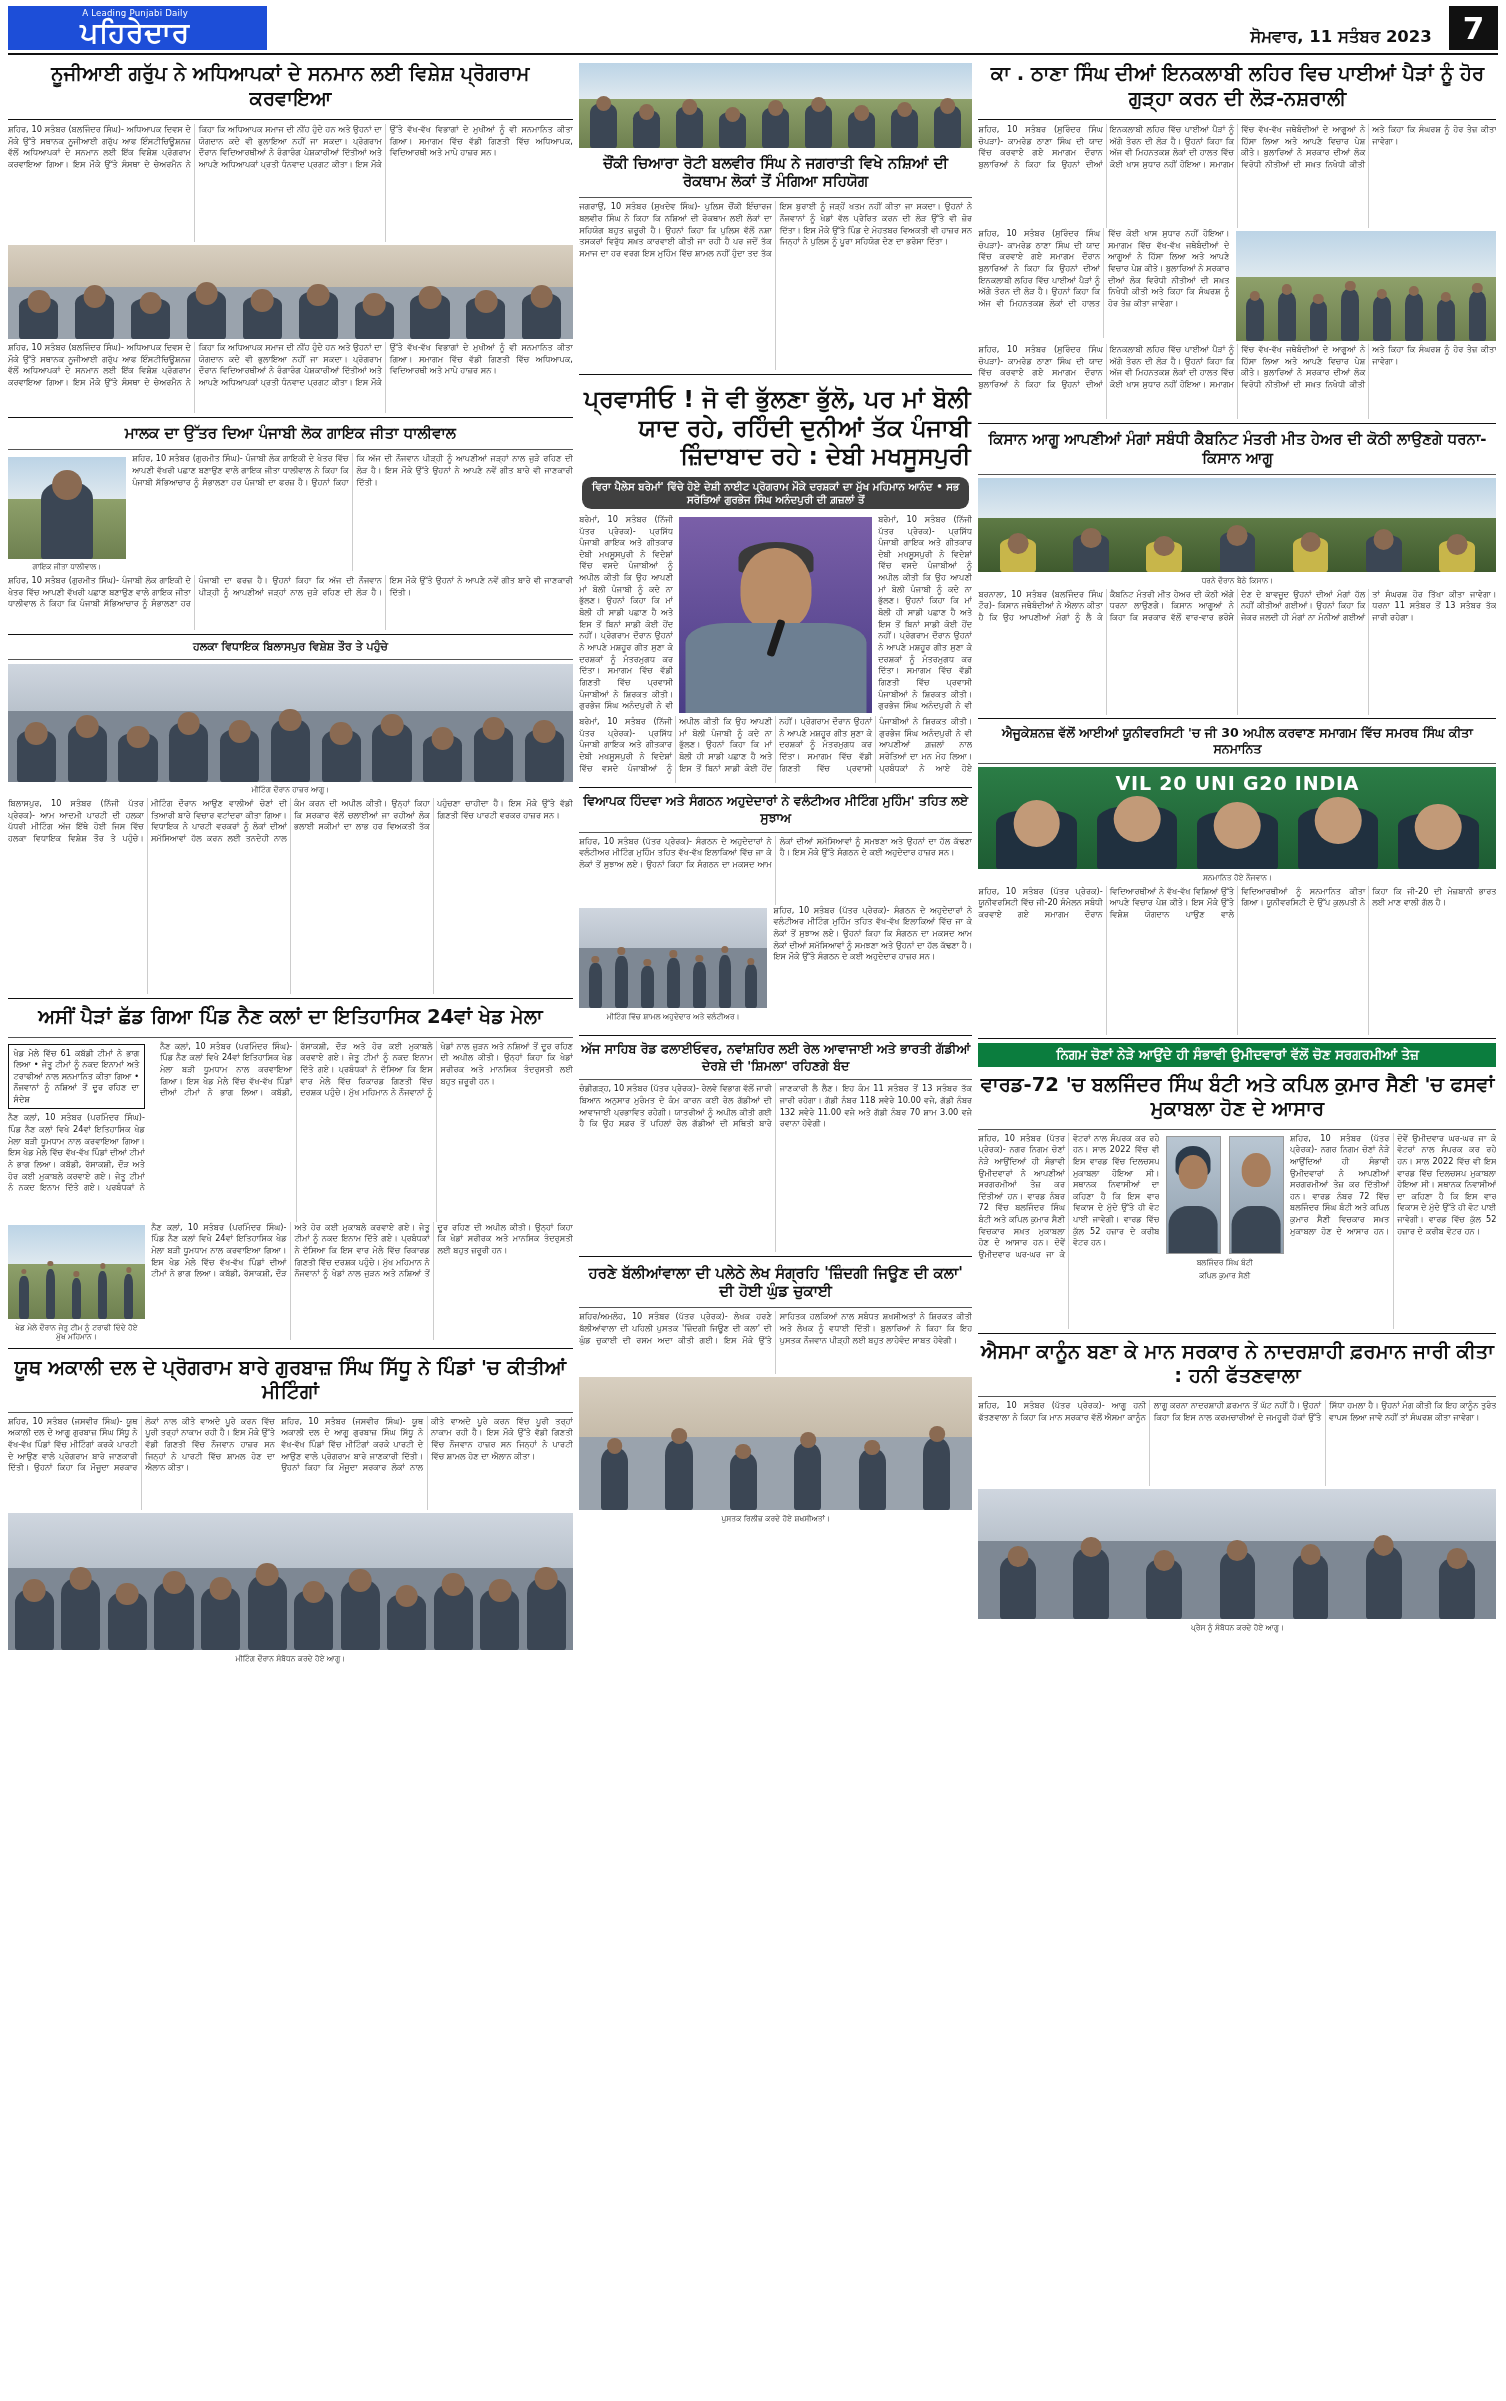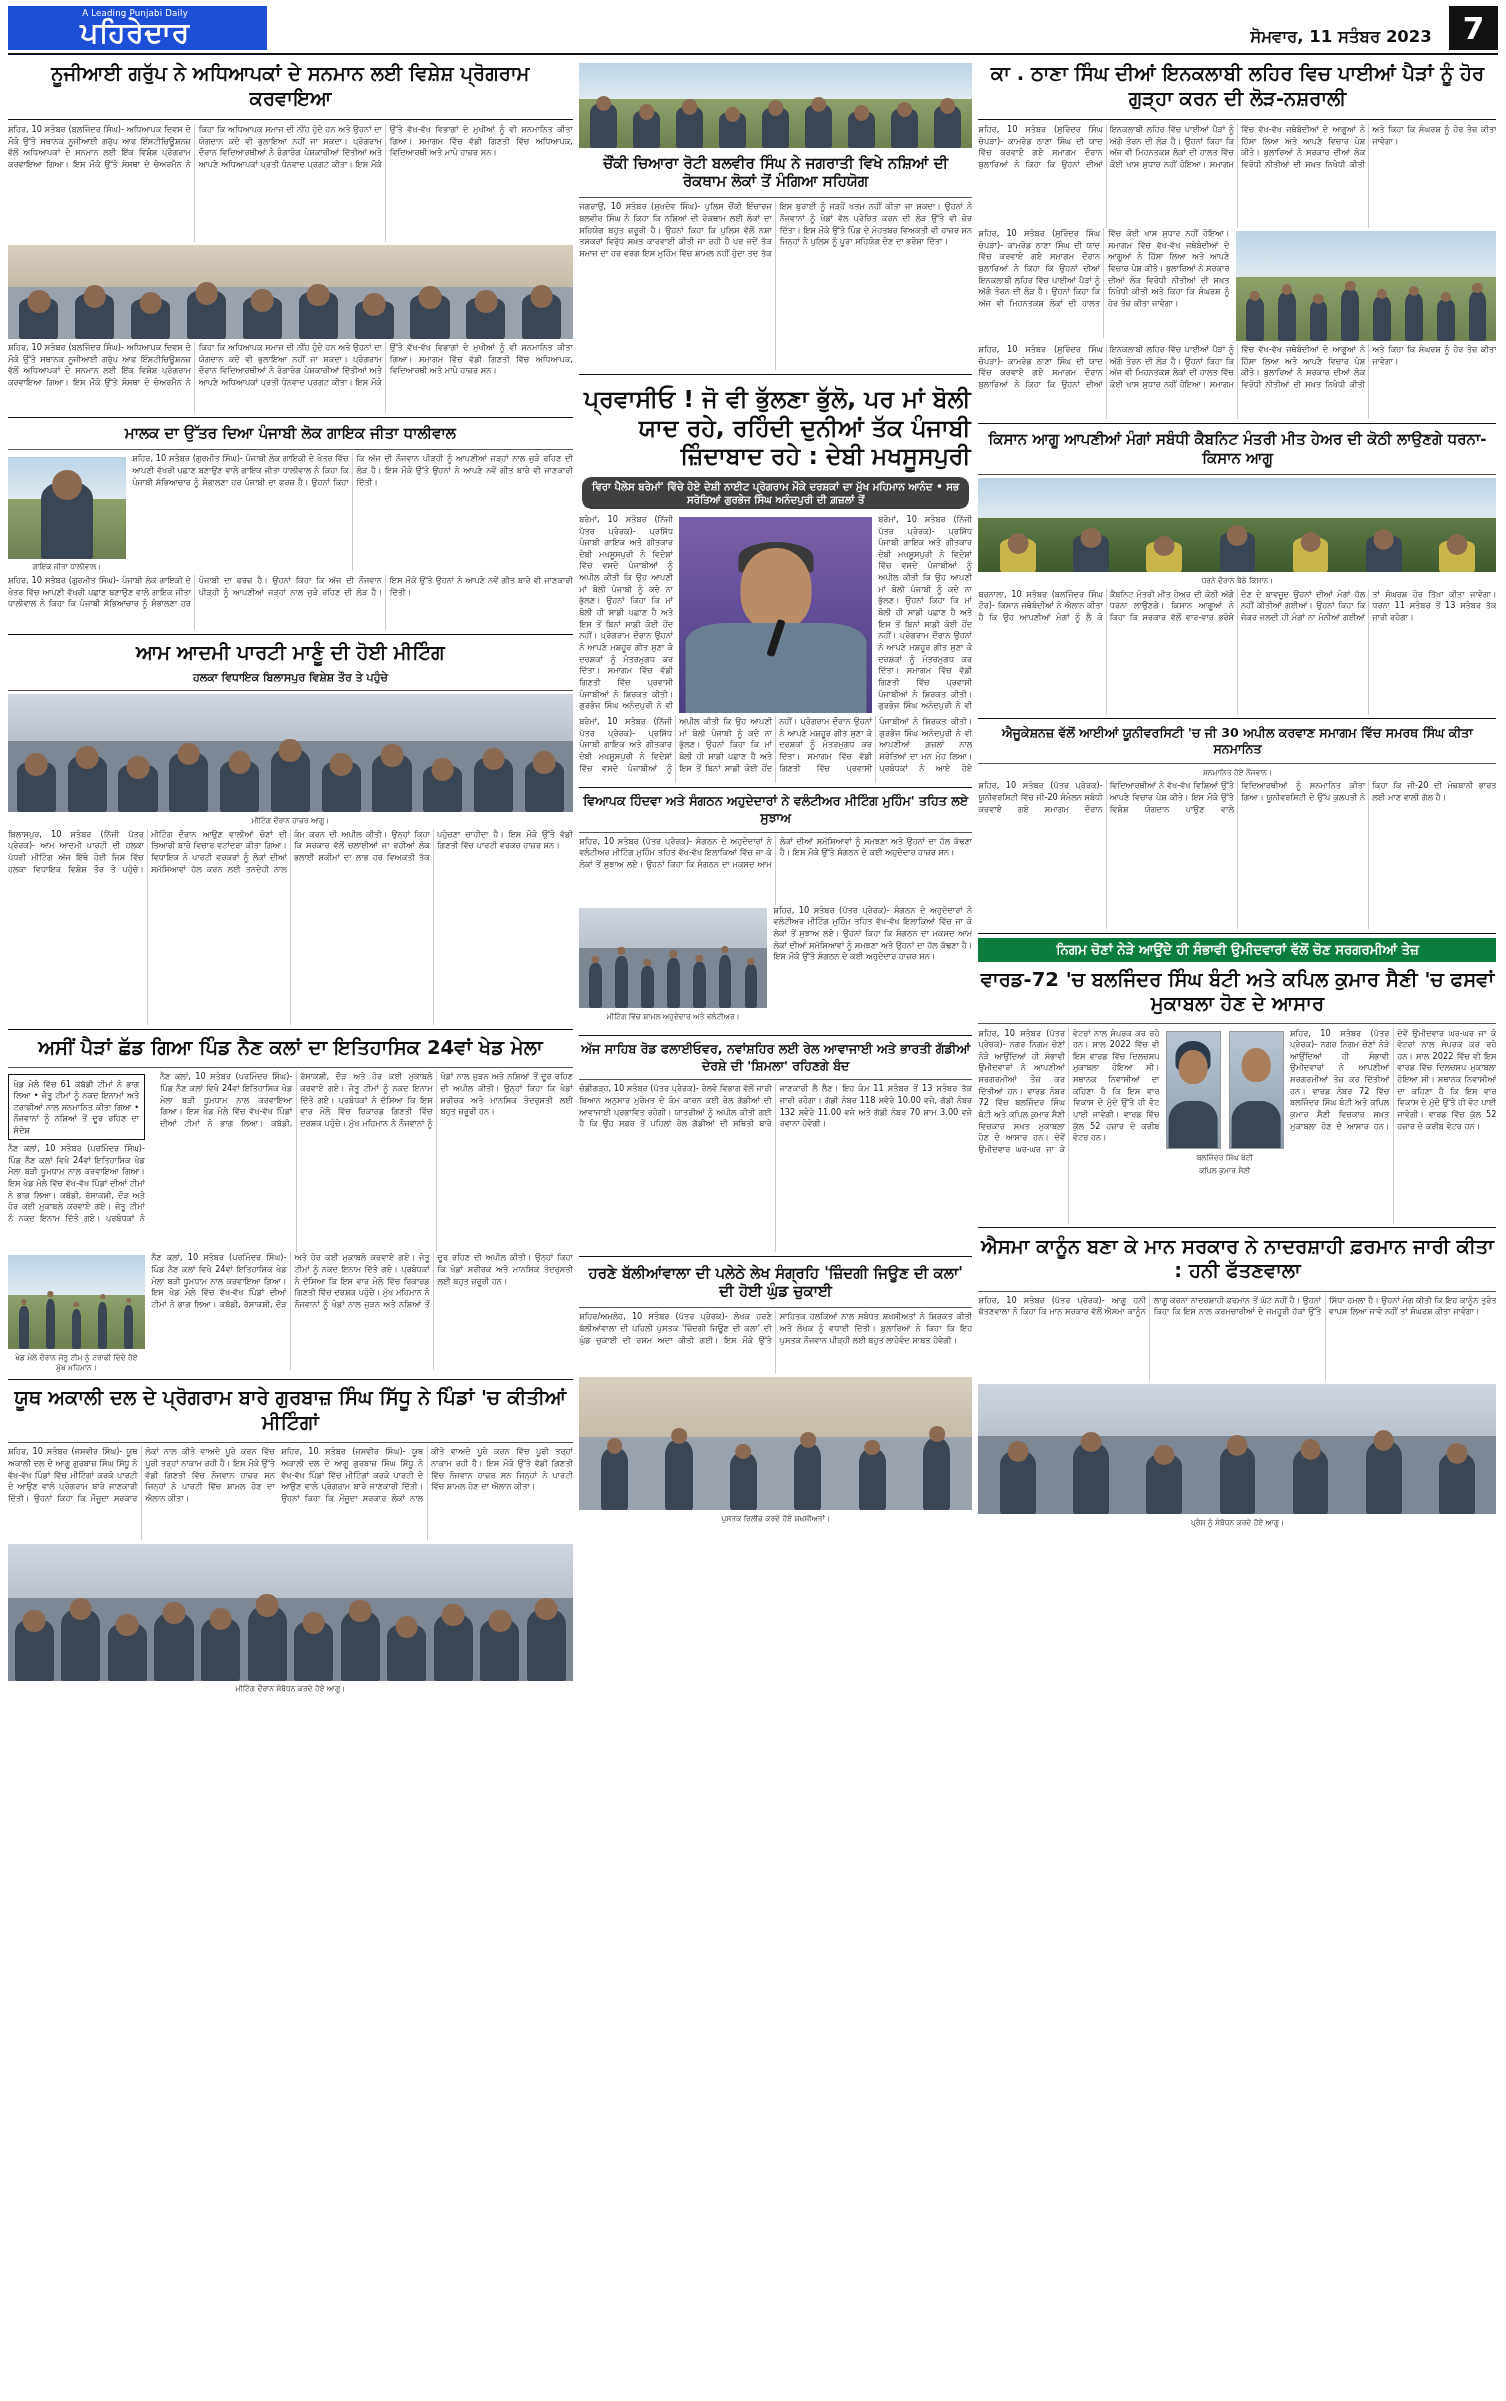--- a/index.html
+++ b/index.html
@@ -362,21 +362,20 @@
             <div class="cap">ਗਾਇਕ ਜੀਤਾ ਧਾਲੀਵਾਲ।</div>
           </div>
           <div class="body-text cols2" style="flex:1; height:118px">ਸ਼ਹਿਰ, 10 ਸਤੰਬਰ (ਗੁਰਮੀਤ ਸਿੰਘ)- ਪੰਜਾਬੀ ਲੋਕ ਗਾਇਕੀ ਦੇ ਖੇਤਰ ਵਿੱਚ ਆਪਣੀ ਵੱਖਰੀ ਪਛਾਣ ਬਣਾਉਣ ਵਾਲੇ ਗਾਇਕ ਜੀਤਾ ਧਾਲੀਵਾਲ ਨੇ ਕਿਹਾ ਕਿ ਪੰਜਾਬੀ ਸੱਭਿਆਚਾਰ ਨੂੰ ਸੰਭਾਲਣਾ ਹਰ ਪੰਜਾਬੀ ਦਾ ਫਰਜ਼ ਹੈ। ਉਹਨਾਂ ਕਿਹਾ ਕਿ ਅੱਜ ਦੀ ਨੌਜਵਾਨ ਪੀੜ੍ਹੀ ਨੂੰ ਆਪਣੀਆਂ ਜੜ੍ਹਾਂ ਨਾਲ ਜੁੜੇ ਰਹਿਣ ਦੀ ਲੋੜ ਹੈ। ਇਸ ਮੌਕੇ ਉੱਤੇ ਉਹਨਾਂ ਨੇ ਆਪਣੇ ਨਵੇਂ ਗੀਤ ਬਾਰੇ ਵੀ ਜਾਣਕਾਰੀ ਦਿੱਤੀ।</div>
         </div>
         <div class="body-text cols3" style="height:55px">ਸ਼ਹਿਰ, 10 ਸਤੰਬਰ (ਗੁਰਮੀਤ ਸਿੰਘ)- ਪੰਜਾਬੀ ਲੋਕ ਗਾਇਕੀ ਦੇ ਖੇਤਰ ਵਿੱਚ ਆਪਣੀ ਵੱਖਰੀ ਪਛਾਣ ਬਣਾਉਣ ਵਾਲੇ ਗਾਇਕ ਜੀਤਾ ਧਾਲੀਵਾਲ ਨੇ ਕਿਹਾ ਕਿ ਪੰਜਾਬੀ ਸੱਭਿਆਚਾਰ ਨੂੰ ਸੰਭਾਲਣਾ ਹਰ ਪੰਜਾਬੀ ਦਾ ਫਰਜ਼ ਹੈ। ਉਹਨਾਂ ਕਿਹਾ ਕਿ ਅੱਜ ਦੀ ਨੌਜਵਾਨ ਪੀੜ੍ਹੀ ਨੂੰ ਆਪਣੀਆਂ ਜੜ੍ਹਾਂ ਨਾਲ ਜੁੜੇ ਰਹਿਣ ਦੀ ਲੋੜ ਹੈ। ਇਸ ਮੌਕੇ ਉੱਤੇ ਉਹਨਾਂ ਨੇ ਆਪਣੇ ਨਵੇਂ ਗੀਤ ਬਾਰੇ ਵੀ ਜਾਣਕਾਰੀ ਦਿੱਤੀ।</div>
       </div>
 
       <div class="rule"></div>
 
       <div>
-        <div class="hl">ਆਮ ਆਦਮੀ ਪਾਰਟੀ ਮਾਣੂੰ ਦੀ ਹੋਈ ਮੀਟਿੰਗ</div>
         <div class="kicker-plain">ਹਲਕਾ ਵਿਧਾਇਕ ਬਿਲਾਸਪੁਰ ਵਿਸ਼ੇਸ਼ ਤੌਰ ਤੇ ਪਹੁੰਚੇ</div>
         <div class="rule-thin"></div>
         <div class="photo photo-hall" style="height:118px">
           <div class="sky"></div>
             <div class="ground"></div>
           <div class="ph-people">
             <div class="pp" style="height:70%"></div>
               <div class="pp" style="height:78%"></div>
             <div class="pp" style="height:66%"></div>
               <div class="pp" style="height:82%"></div>
@@ -606,20 +605,30 @@
         </div>
         <div class="cap">ਧਰਨੇ ਦੌਰਾਨ ਬੈਠੇ ਕਿਸਾਨ।</div>
         <div class="body-text cols4" style="height:126px">ਬਰਨਾਲਾ, 10 ਸਤੰਬਰ (ਬਲਜਿੰਦਰ ਸਿੰਘ ਟੌਰ)- ਕਿਸਾਨ ਜਥੇਬੰਦੀਆਂ ਨੇ ਐਲਾਨ ਕੀਤਾ ਹੈ ਕਿ ਉਹ ਆਪਣੀਆਂ ਮੰਗਾਂ ਨੂੰ ਲੈ ਕੇ ਕੈਬਨਿਟ ਮੰਤਰੀ ਮੀਤ ਹੇਅਰ ਦੀ ਕੋਠੀ ਅੱਗੇ ਧਰਨਾ ਲਾਉਣਗੇ। ਕਿਸਾਨ ਆਗੂਆਂ ਨੇ ਕਿਹਾ ਕਿ ਸਰਕਾਰ ਵੱਲੋਂ ਵਾਰ-ਵਾਰ ਭਰੋਸੇ ਦੇਣ ਦੇ ਬਾਵਜੂਦ ਉਹਨਾਂ ਦੀਆਂ ਮੰਗਾਂ ਹੱਲ ਨਹੀਂ ਕੀਤੀਆਂ ਗਈਆਂ। ਉਹਨਾਂ ਕਿਹਾ ਕਿ ਜੇਕਰ ਜਲਦੀ ਹੀ ਮੰਗਾਂ ਨਾ ਮੰਨੀਆਂ ਗਈਆਂ ਤਾਂ ਸੰਘਰਸ਼ ਹੋਰ ਤਿੱਖਾ ਕੀਤਾ ਜਾਵੇਗਾ। ਧਰਨਾ 11 ਸਤੰਬਰ ਤੋਂ 13 ਸਤੰਬਰ ਤੱਕ ਜਾਰੀ ਰਹੇਗਾ।</div>
       </div>
 
       <div class="rule"></div>
 
       <div>
         <div class="hl-xs">ਐਜੂਕੇਸ਼ਨਜ਼ ਵੱਲੋਂ ਆਈਆਂ ਯੂਨੀਵਰਸਿਟੀ 'ਚ ਜੀ 30 ਅਪੀਲ ਕਰਵਾਣ ਸਮਾਗਮ ਵਿੱਚ ਸਮਰਥ ਸਿੰਘ ਕੀਤਾ ਸਨਮਾਨਿਤ</div>
         <div class="rule-thin"></div>
+        <div class="banner-photo">
+          <div class="bt">VIL 20 UNI     G20 INDIA</div>
+          <div class="row">
+            <div class="pp" style="height:88%"></div>
+              <div class="pp" style="height:94%"></div>
+            <div class="pp" style="height:86%"></div>
+              <div class="pp" style="height:92%"></div>
+            <div class="pp" style="height:84%"></div>
+          </div>
+        </div>
         <div class="cap">ਸਨਮਾਨਿਤ ਹੋਏ ਨੌਜਵਾਨ।</div>
         <div class="body-text cols4" style="height:149px">ਸ਼ਹਿਰ, 10 ਸਤੰਬਰ (ਪੱਤਰ ਪ੍ਰੇਰਕ)- ਯੂਨੀਵਰਸਿਟੀ ਵਿੱਚ ਜੀ-20 ਸੰਮੇਲਨ ਸਬੰਧੀ ਕਰਵਾਏ ਗਏ ਸਮਾਗਮ ਦੌਰਾਨ ਵਿਦਿਆਰਥੀਆਂ ਨੇ ਵੱਖ-ਵੱਖ ਵਿਸ਼ਿਆਂ ਉੱਤੇ ਆਪਣੇ ਵਿਚਾਰ ਪੇਸ਼ ਕੀਤੇ। ਇਸ ਮੌਕੇ ਉੱਤੇ ਵਿਸ਼ੇਸ਼ ਯੋਗਦਾਨ ਪਾਉਣ ਵਾਲੇ ਵਿਦਿਆਰਥੀਆਂ ਨੂੰ ਸਨਮਾਨਿਤ ਕੀਤਾ ਗਿਆ। ਯੂਨੀਵਰਸਿਟੀ ਦੇ ਉੱਪ ਕੁਲਪਤੀ ਨੇ ਕਿਹਾ ਕਿ ਜੀ-20 ਦੀ ਮੇਜ਼ਬਾਨੀ ਭਾਰਤ ਲਈ ਮਾਣ ਵਾਲੀ ਗੱਲ ਹੈ।</div>
       </div>
 
       <div class="rule"></div>
 
       <div>
         <div class="kicker-bar">ਨਿਗਮ ਚੋਣਾਂ ਨੇੜੇ ਆਉਂਦੇ ਹੀ ਸੰਭਾਵੀ ਉਮੀਦਵਾਰਾਂ ਵੱਲੋਂ ਚੋਣ ਸਰਗਰਮੀਆਂ ਤੇਜ਼</div>
         <div class="hl">ਵਾਰਡ-72 'ਚ ਬਲਜਿੰਦਰ ਸਿੰਘ ਬੰਟੀ ਅਤੇ ਕਪਿਲ ਕੁਮਾਰ ਸੈਣੀ 'ਚ ਫਸਵਾਂ ਮੁਕਾਬਲਾ ਹੋਣ ਦੇ ਆਸਾਰ</div>
         <div class="rule-thin"></div>

